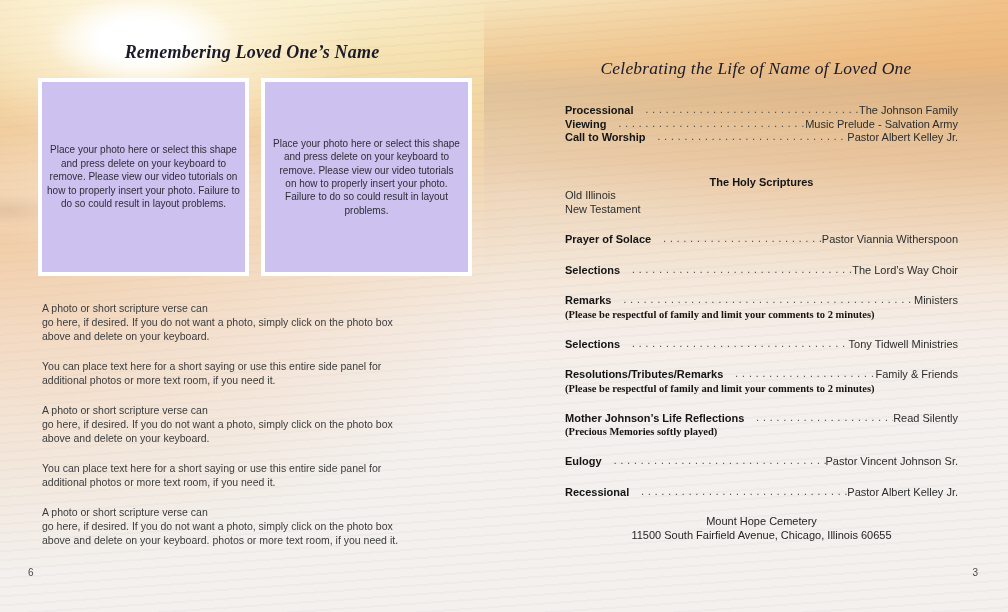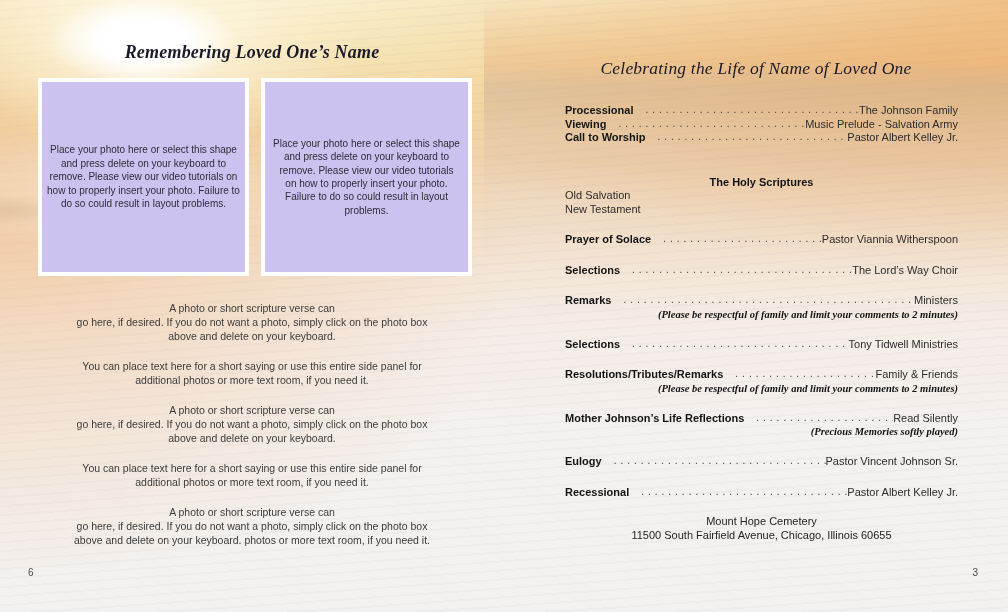--- a/index.html
+++ b/index.html
@@ -44,21 +44,21 @@
   .photo-box{
     flex:1; height:198px;
     background:var(--c-photo_box_fill, #cdc1ef);
     border:4px solid var(--c-photo_box_border, #ffffff);
     display:flex; align-items:center; justify-content:center;
   }
   .photo-box p{
     font-size:10px; line-height:13.4px; text-align:center; color:#2e2e38;
     white-space:pre-line; padding:0 4px;
   }
-  .side-paras{ width:420px; margin:25px auto 0; text-align:center; }
+  .side-paras{ width:420px; margin:25px auto 0; text-align:left; }
   .side-paras p{
     font-size:10.5px; line-height:14px; color:#3c3c3c;
     white-space:pre-line; margin-bottom:16px;
   }
   .page-num{ position:absolute; bottom:34px; font-size:10px; color:#4a4a4a; }
   .page-num.left{ left:28px; }
   .page-num.right{ right:30px; }
 
   
   .rp-title{
@@ -74,22 +74,22 @@
     font-size:10px; letter-spacing:4px; color:#3d3d3d;
     padding:0 4px 0 12px; transform:translateY(-1px);
   }
   .leader::after{ content:"......................................................................................................."; }
   .pvalue{ font-size:11px; color:#2d2d2d; white-space:nowrap; }
   .pblock{ margin-top:17px; }
   .scriptures{ margin-top:31px; }
   .scrip-heading{ text-align:center; font-size:11px; font-weight:bold; color:#141414; line-height:13.5px; }
   .scrip-item{ font-size:11px; color:#2d2d2d; line-height:13.5px; }
   .pnote{
-    font-family:"Liberation Serif", serif; font-style:italic; font-weight:bold;
-    font-size:10.5px; color:#141414; text-align:right; line-height:13px;
+    font-family:"Liberation Serif", serif; font-weight:bold;
+    font-size:10.5px; color:#141414; text-align:left; line-height:13px;
   }
   .venue{ margin-top:16px; text-align:center; }
   .venue div{ font-size:11px; color:#252525; line-height:13.5px; }
 </style>
 </head>
 <body>
 
 <div class="spread">
 
   <section class="page">
@@ -150,21 +150,21 @@
         </div>
         <div class="prow">
           <span class="plabel">Call to Worship</span>
           <span class="leader"></span>
           <span class="pvalue">Pastor Albert Kelley Jr.</span>
         </div>
       </div>
 
       <div class="scriptures">
         <div class="scrip-heading">The Holy Scriptures</div>
-        <div class="scrip-item">Old Salvation</div>
+        <div class="scrip-item">Old Illinois</div>
         <div class="scrip-item">New Testament</div>
       </div>
 
       <div class="pblock">
         <div class="prow">
           <span class="plabel">Prayer of Solace</span>
           <span class="leader"></span>
           <span class="pvalue">Pastor Viannia Witherspoon</span>
         </div>
       </div>

